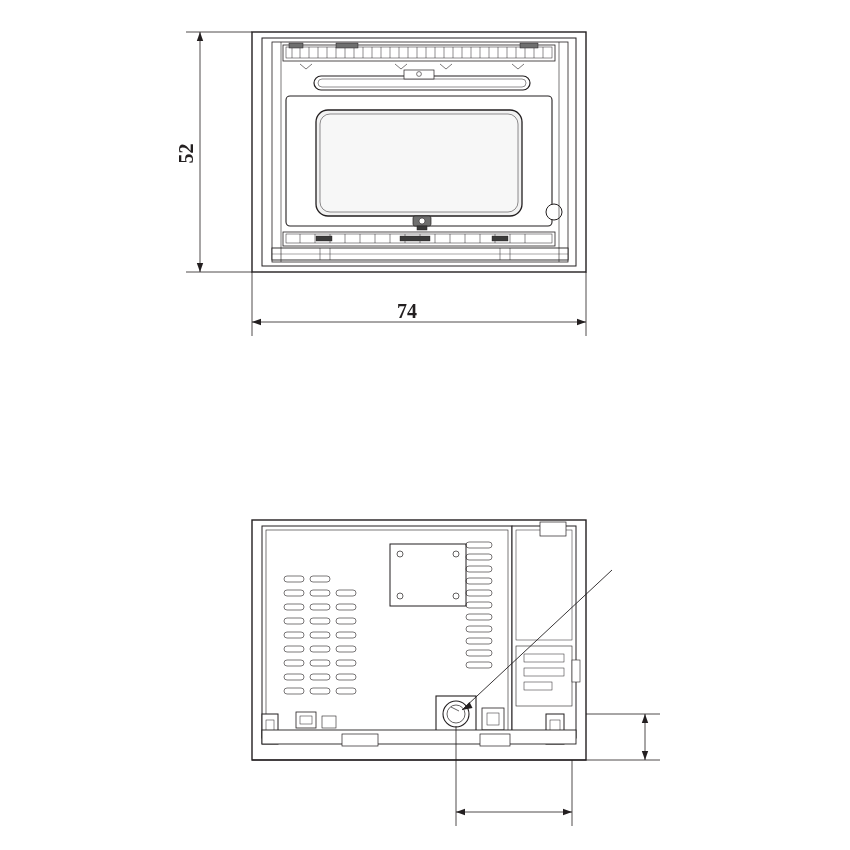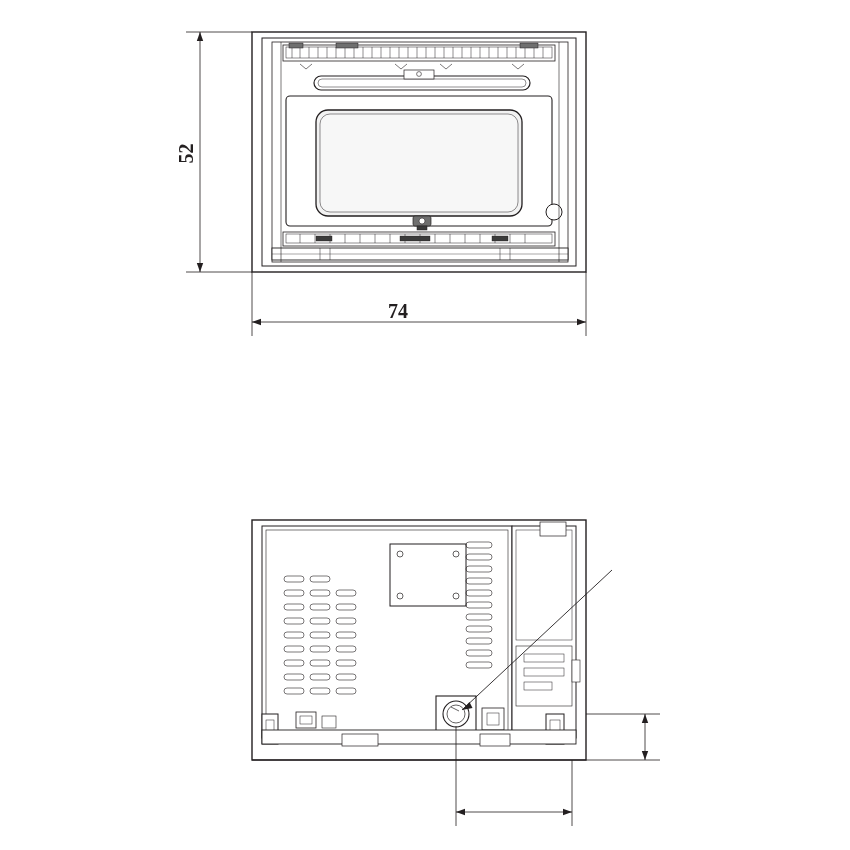--- a/index.html
+++ b/index.html
@@ -157,21 +157,21 @@
           <line x1="252" y1="322" x2="586" y2="322"></line>
           <line x1="252" y1="272" x2="252" y2="336"></line>
           <line x1="586" y1="272" x2="586" y2="336"></line>
           <path d="M252 322 l9 -3.2 l0 6.4 z" fill="#231f20" stroke="none"></path>
           <path d="M586 322 l-9 -3.2 l0 6.4 z" fill="#231f20" stroke="none"></path>
         </g>
       </g>
     </svg>
 
     <div class="dimtext vert" style="left:176px; top:142px; transform: rotate(-90deg);">52</div>
-    <div class="dimtext" style="left:388px; top:300px;">74</div>
+    <div class="dimtext" style="left:397px; top:300px;">74</div>
   </div>
 
   <div class="abs" style="left:0;top:430px;width:850px;height:420px;">
     <svg width="850" height="420" viewBox="0 0 850 420">
       <g stroke="#231f20" fill="none" stroke-width="1">
 
         <rect x="252" y="90" width="334" height="240" fill="#ffffff" stroke="#231f20" stroke-width="1.4"></rect>
 
         <rect x="262" y="96" width="250" height="212" fill="#ffffff" stroke="#231f20" stroke-width="1"></rect>
         <rect x="266" y="100" width="242" height="204" fill="#ffffff" stroke="#231f20" stroke-width="0.6"></rect>

